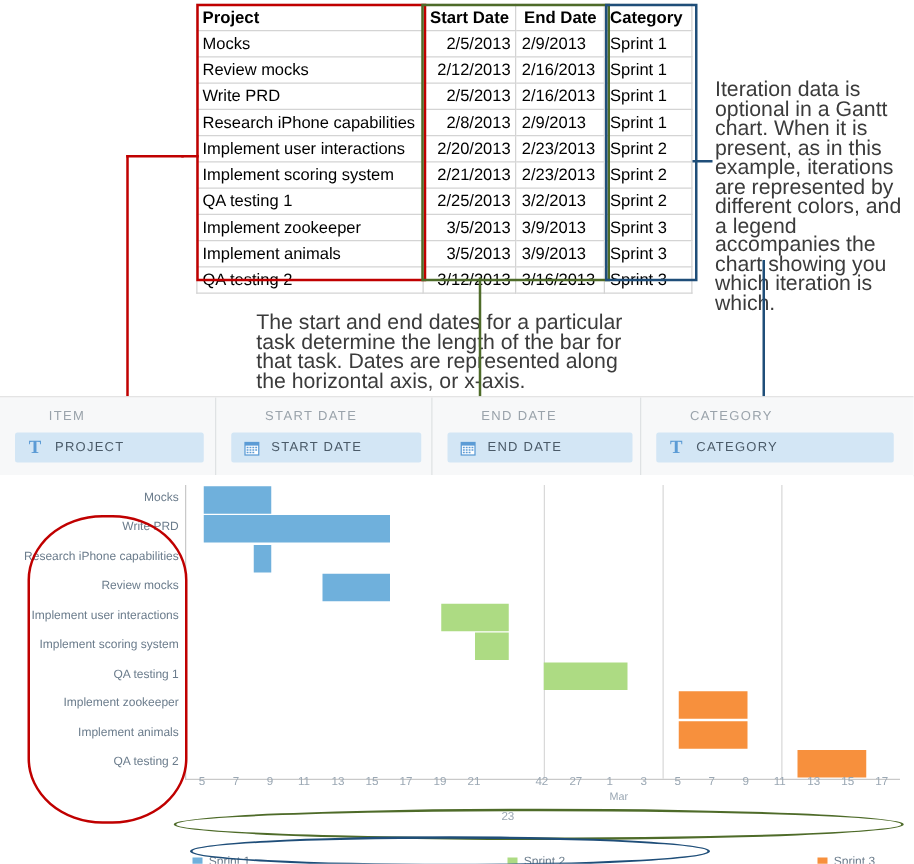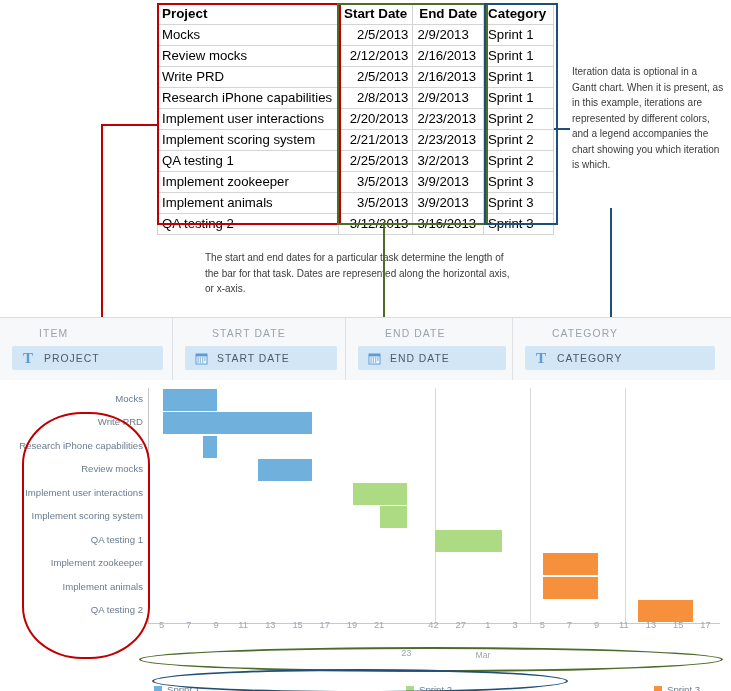--- a/index.html
+++ b/index.html
@@ -24,21 +24,21 @@
   #sheet .c-cat{width:71px;text-align:left;}
   #sheet th.c-sd,#sheet th.c-ed{text-align:center;}
 
   
   .hl{position:absolute;pointer-events:none;}
   #hl-red{left:157px;top:3px;width:180px;height:218px;border:2px solid #C00000;}
   #hl-green{left:337px;top:3px;width:147px;height:218px;border:2px solid #4E6B29;}
   #hl-blue{left:484px;top:3px;width:70px;height:218px;border:2px solid #1F4E79;}
 
   
-  .anno{position:absolute;font-size:10px;line-height:15.5px;color:#3b3b3b;
+  .anno{position:absolute;font-size:17px;line-height:15.5px;color:#3b3b3b;
     font-family:"Liberation Sans", sans-serif;}
   #anno-left{left:6px;top:99px;width:140px;text-align:right;}
   #anno-right{left:572px;top:64px;width:152px;text-align:left;}
   #anno-mid{left:205px;top:250px;width:310px;text-align:left;}
 
   
   .ln{position:absolute;pointer-events:none;}
 
   
   #red-h{left:145px;top:124px;width:14px;height:0;border-top:2px solid #C00000;}
@@ -331,21 +331,21 @@
           <div class="xtick" style="left: 487.881px;">1</div>
           <div class="xtick" style="left: 515.071px;">3</div>
           <div class="xtick" style="left: 542.262px;">5</div>
           <div class="xtick" style="left: 569.452px;">7</div>
           <div class="xtick" style="left: 596.643px;">9</div>
           <div class="xtick" style="left: 623.833px;">11</div>
           <div class="xtick" style="left: 651.024px;">13</div>
           <div class="xtick" style="left: 678.214px;">15</div>
           <div class="xtick" style="left: 705.405px;">17</div>
         </div>
-      <div id="month-lab" style="left: 463px; width: 40px; margin-top: 18px;">Mar</div>
+      <div id="month-lab" style="left: 475px; width: 40px;">Mar</div>
       <div id="legend">
           <div class="lg" style="left: 6px;">
             <i style="background: rgb(111, 176, 220);"></i>
             <span>Sprint 1</span>
           </div>
           <div class="lg" style="left: 258px;">
             <i style="background: rgb(173, 219, 131);"></i>
             <span>Sprint 2</span>
           </div>
           <div class="lg" style="left: 506px;">

